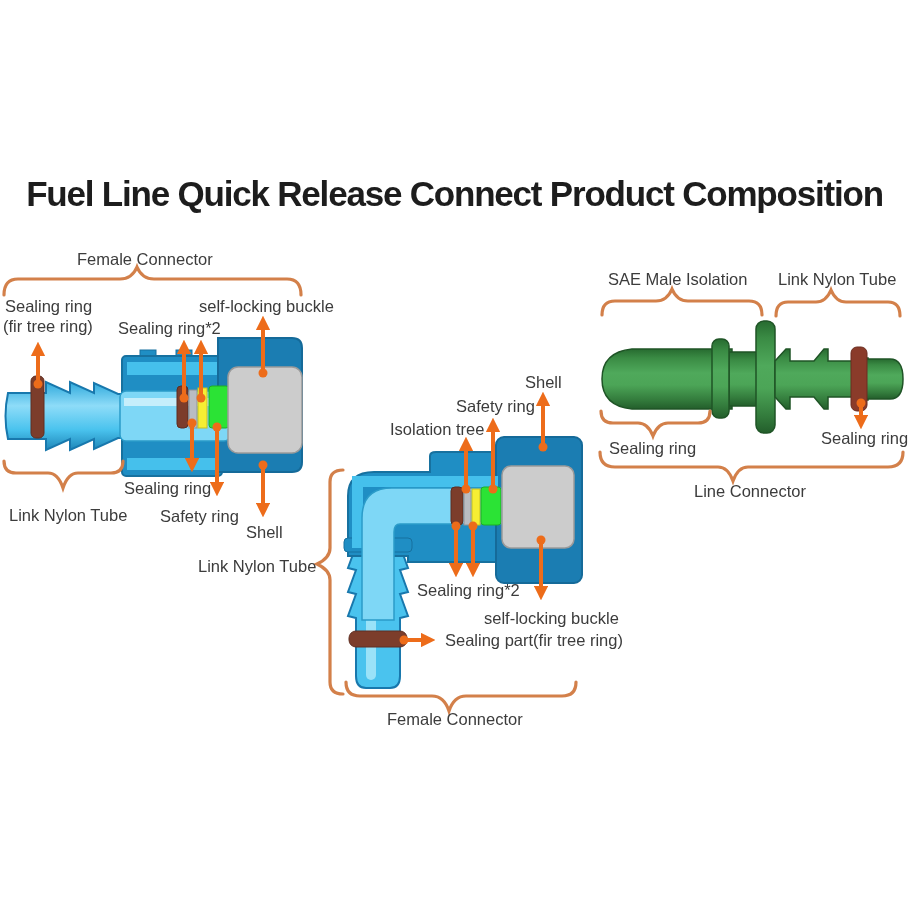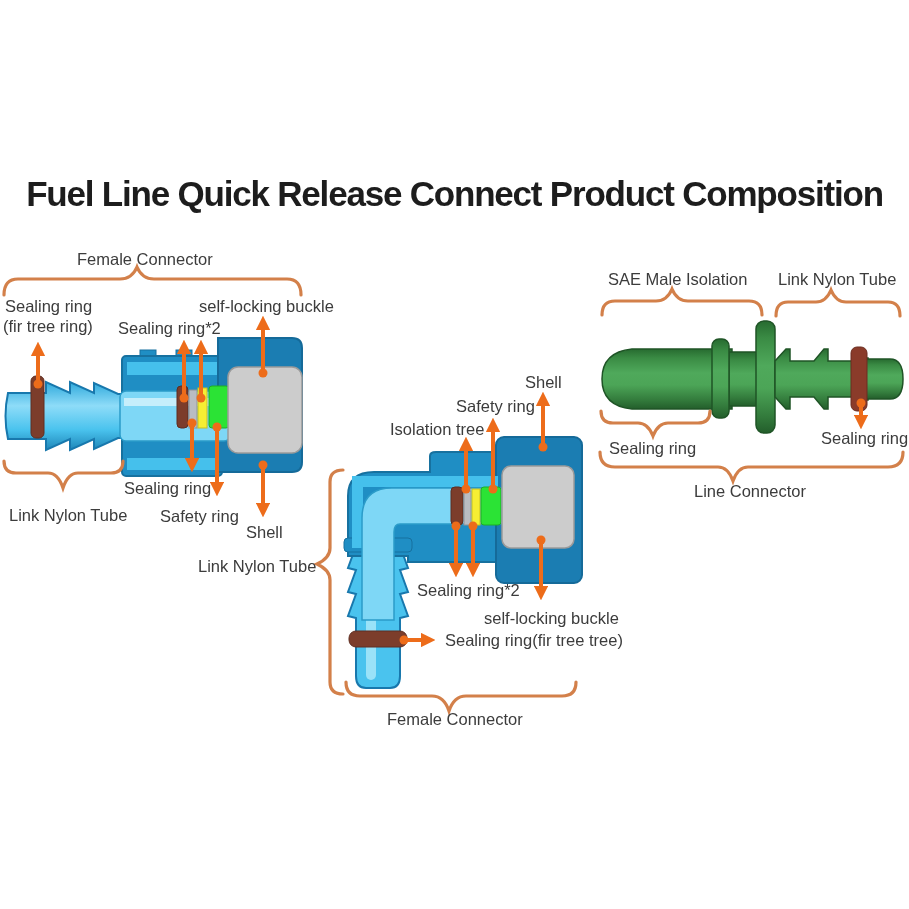--- a/index.html
+++ b/index.html
@@ -171,21 +171,21 @@
   <div class="lbl" style="left:9px;top:505px;">Link Nylon Tube</div>
   <div class="lbl" style="left:160px;top:506px;">Safety ring</div>
   <div class="lbl" style="left:246px;top:522px;">Shell</div>
 
   <div class="lbl" style="left:525px;top:372px;">Shell</div>
   <div class="lbl" style="left:456px;top:396px;">Safety ring</div>
   <div class="lbl" style="left:390px;top:419px;">Isolation tree</div>
   <div class="lbl" style="left:198px;top:556px;">Link Nylon Tube</div>
   <div class="lbl" style="left:417px;top:580px;">Sealing ring*2</div>
   <div class="lbl" style="left:484px;top:608px;">self-locking buckle</div>
-  <div class="lbl" style="left:445px;top:630px;">Sealing ring(fir tree tree)</div>
+  <div class="lbl" style="left:445px;top:630px;">Sealing part(fir tree ring)</div>
   <div class="lbl" style="left:387px;top:709px;">Female Connector</div>
 
   <div class="lbl" style="left:608px;top:269px;">SAE Male Isolation</div>
   <div class="lbl" style="left:778px;top:269px;">Link Nylon Tube</div>
   <div class="lbl" style="left:609px;top:438px;">Sealing ring</div>
   <div class="lbl" style="left:821px;top:428px;">Sealing ring</div>
   <div class="lbl" style="left:694px;top:481px;">Line Connector</div>
 
 </div>
 

